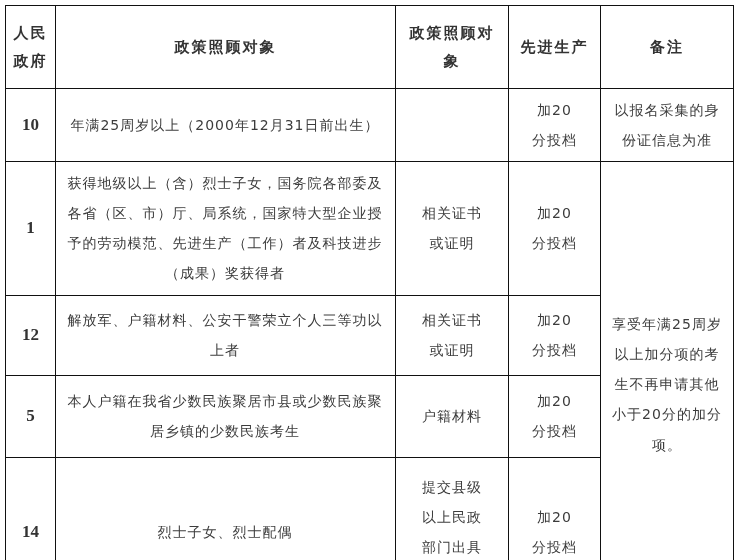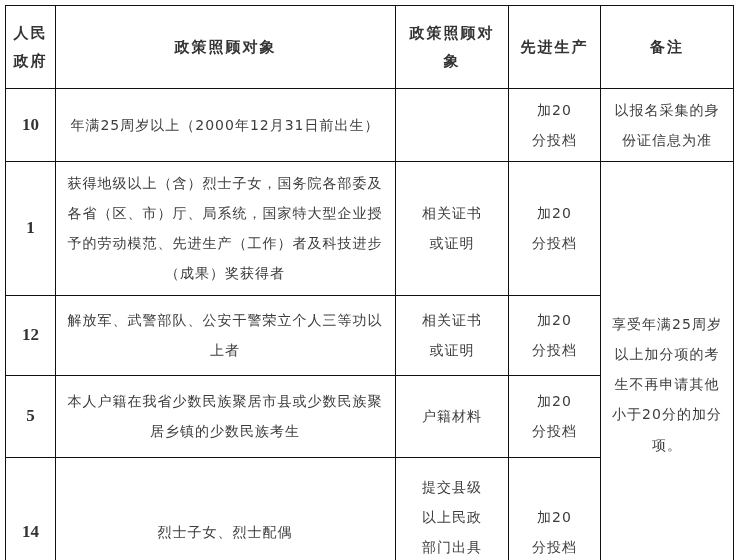--- a/index.html
+++ b/index.html
@@ -102,21 +102,21 @@
     <tr class="row-r11">
       <td class="cell-code">1</td>
       <td class="cell-target">获得地级以上（含）烈士子女，国务院各部委及各省（区、市）厅、局系统，国家特大型企业授予的劳动模范、先进生产（工作）者及科技进步（成果）奖获得者</td>
       <td class="cell-materials">相关证书或证明</td>
       <td class="cell-benefit">加20分投档</td>
       <td class="cell-remark" rowspan="4">享受年满25周岁以上加分项的考生不再申请其他小于20分的加分项。</td>
     </tr>
 
     <tr class="row-r12">
       <td class="cell-code">12</td>
-      <td class="cell-target">解放军、武警部队、公安干警荣立个人三等功以上者</td>
+      <td class="cell-target">解放军、户籍材料、公安干警荣立个人三等功以上者</td>
       <td class="cell-materials">相关证书或证明</td>
       <td class="cell-benefit">加20分投档</td>
     </tr>
 
     <tr class="row-r13">
       <td class="cell-code">5</td>
       <td class="cell-target">本人户籍在我省少数民族聚居市县或少数民族聚居乡镇的少数民族考生</td>
       <td class="cell-materials">户籍材料</td>
       <td class="cell-benefit">加20分投档</td>
     </tr>

